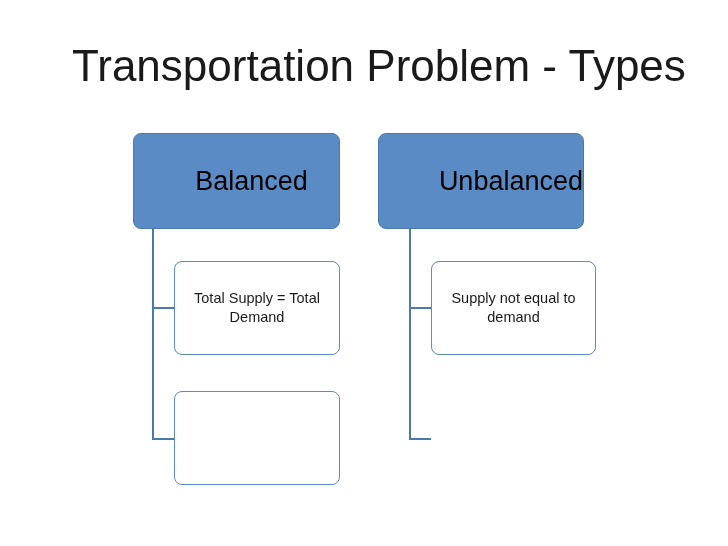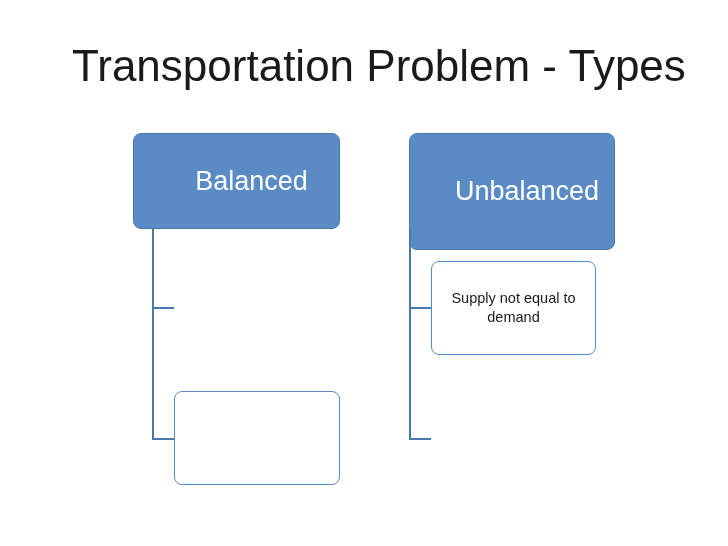--- a/index.html
+++ b/index.html
@@ -40,21 +40,21 @@
   }
   .conn-v { width: 1.5px; }
   .conn-h { height: 1.5px; }
 
   
   .node-top {
     position: absolute;
     background: #5b8bc5;
     border: 1px solid #4a7aab;
     border-radius: 8px;
-    color: #ffffff;
+    color: #000000;
     display: flex;
     align-items: center;
     justify-content: center;
     text-align: center;
     font-size: 27px;
     box-sizing: border-box;
     padding-left: 30px;
   }
   
   .node-child {
@@ -87,26 +87,29 @@
   <div class="node-top" style="left:133px; top:133px; width:207px; height:96px;">
     <span>Balanced</span>
   </div>
 
   <div class="conn conn-v" style="left:152px; top:229px; width:1.5px; height:211px;"></div>
 
   <div class="conn conn-h" style="left:152px; top:307px; width:22px; height:1.5px;"></div>
 
   <div class="conn conn-h" style="left:152px; top:438px; width:22px; height:1.5px;"></div>
 
+  <div class="node-child" style="left:174px; top:261px; width:166px; height:94px;">
+    <span>Total Supply = Total Demand</span>
+  </div>
 
   <div class="node-child empty-box" style="left:174px; top:391px; width:166px; height:94px;">
     <span></span>
   </div>
 
-  <div class="node-top" style="left:409px; top:133px; width:206px; height:117px;">
+  <div class="node-top" style="left:378px; top:133px; width:206px; height:96px;justify-content:flex-end;">
     <span>Unbalanced</span>
   </div>
 
   <div class="conn conn-v" style="left:409px; top:229px; width:1.5px; height:211px;"></div>
   <div class="conn conn-h" style="left:409px; top:307px; width:22px; height:1.5px;"></div>
   <div class="conn conn-h" style="left:409px; top:438px; width:22px; height:1.5px;"></div>
 
   <div class="node-child" style="left:431px; top:261px; width:165px; height:94px;">
     <span>Supply not equal to demand</span>
   </div>

